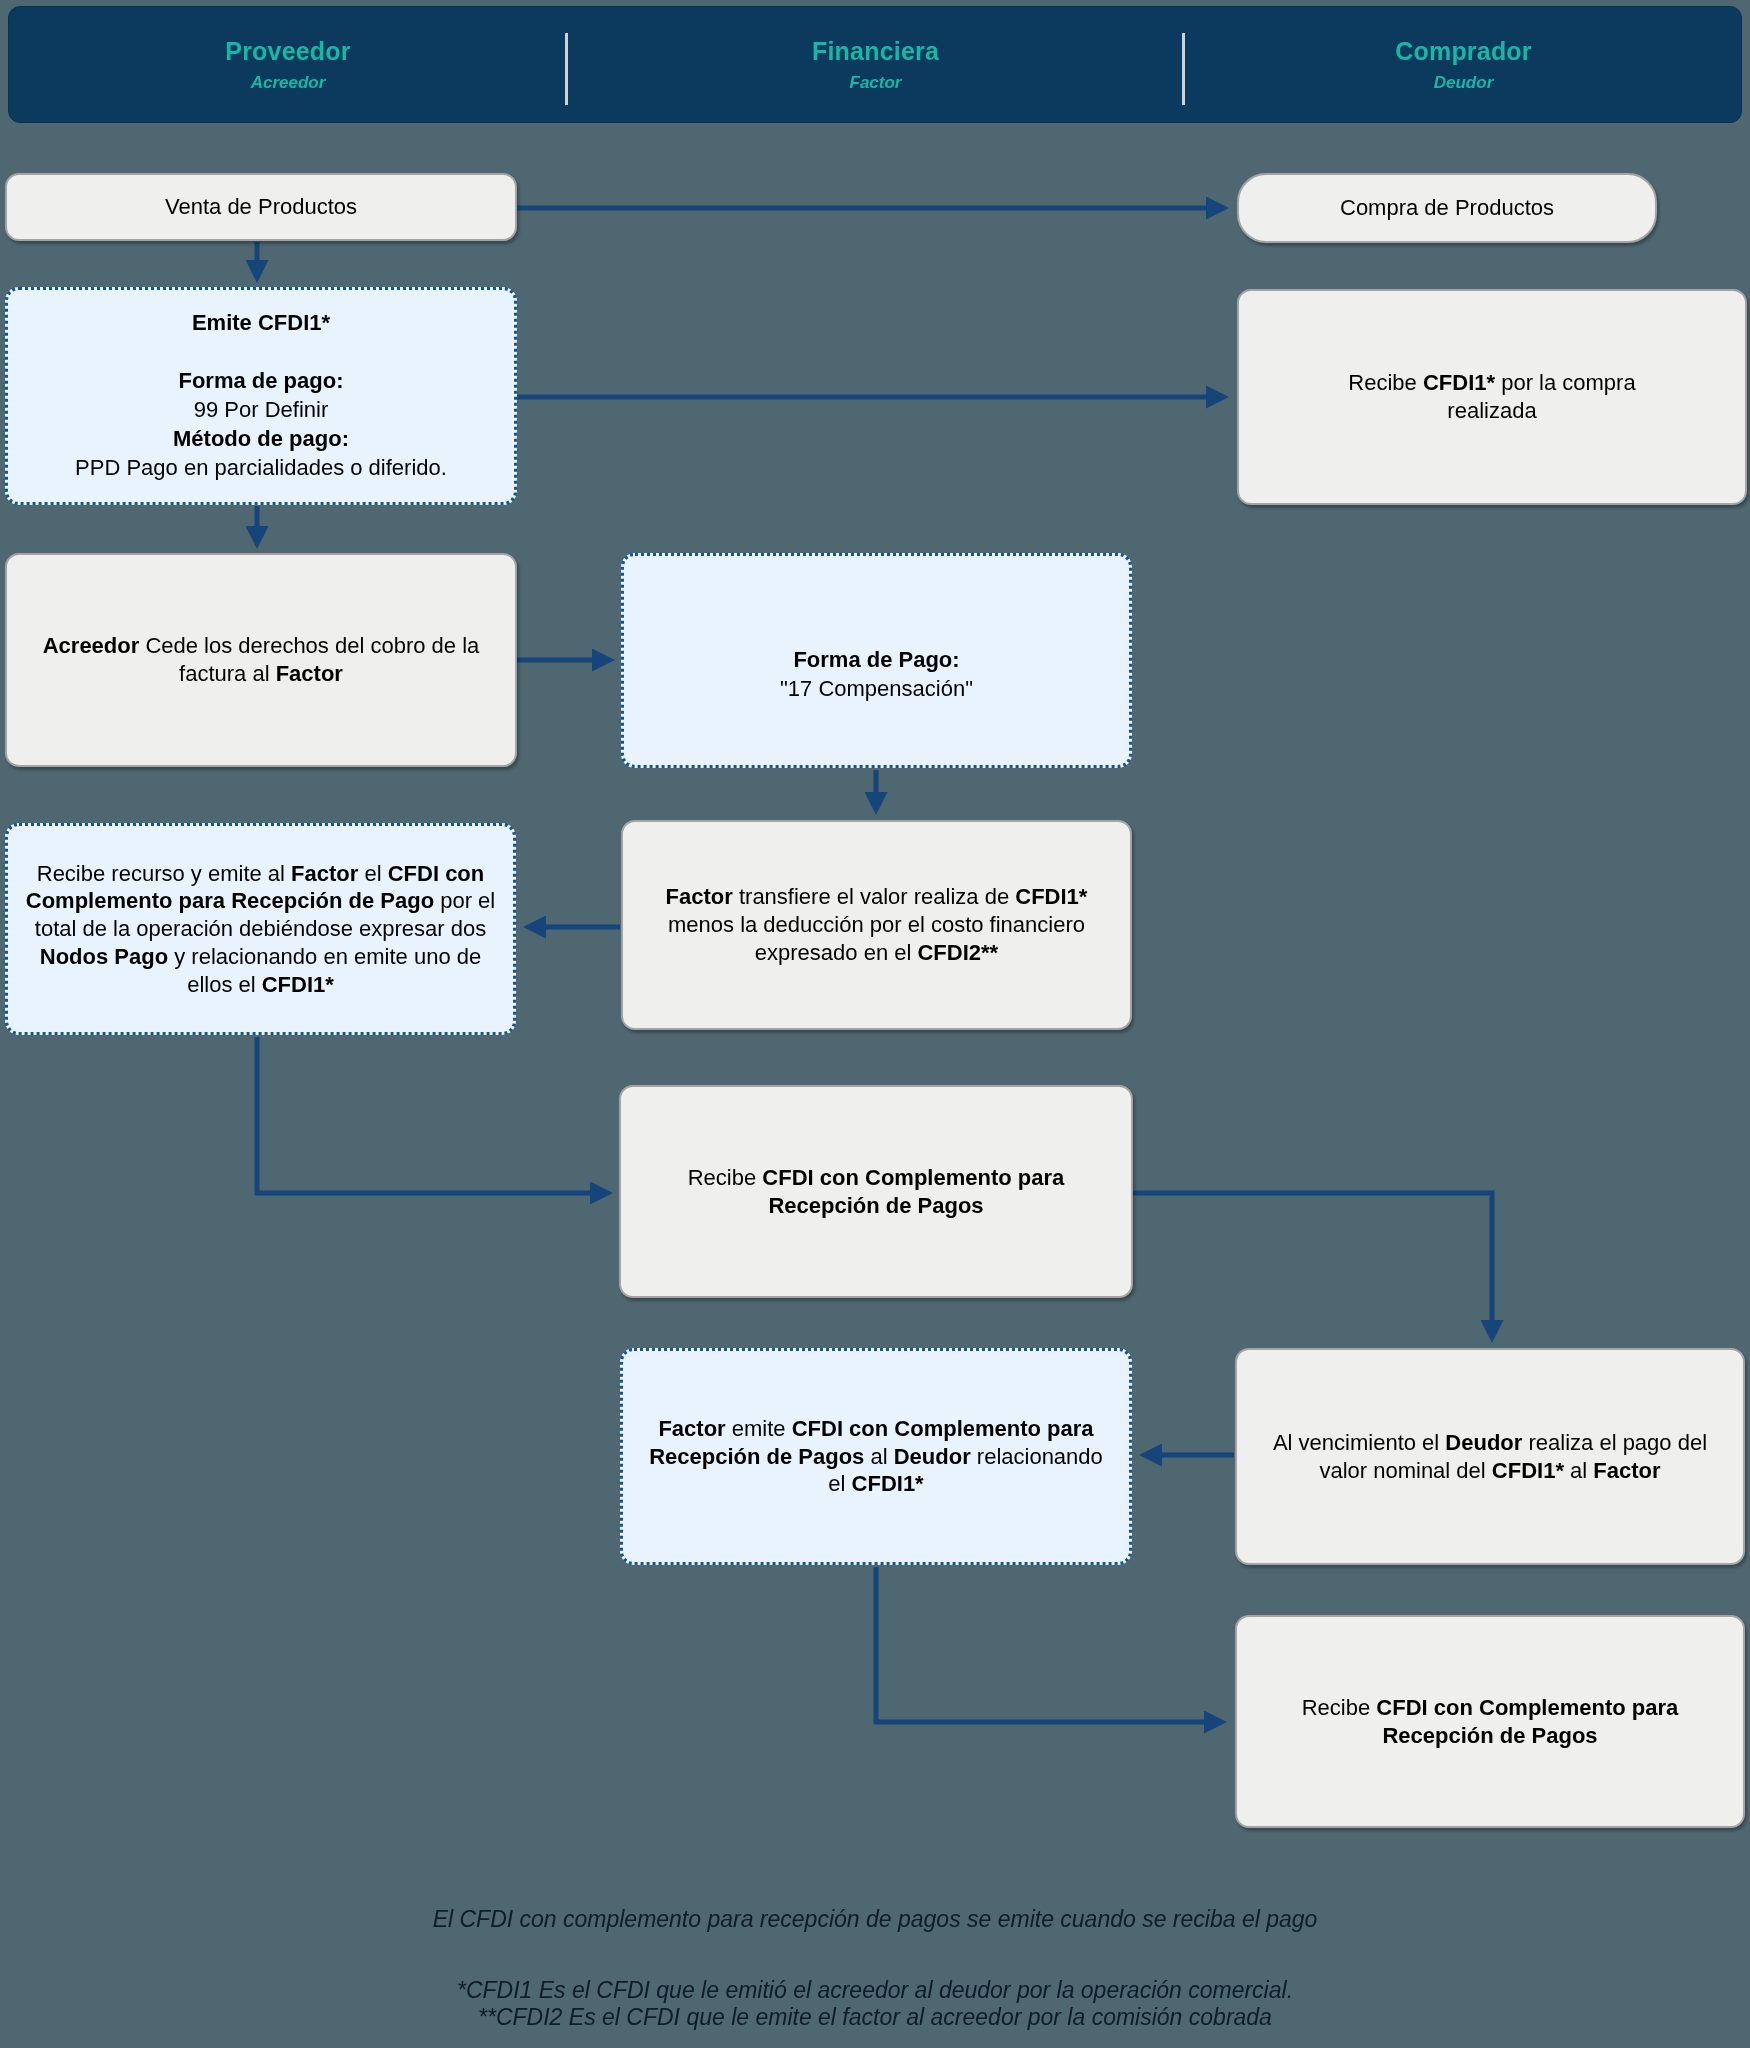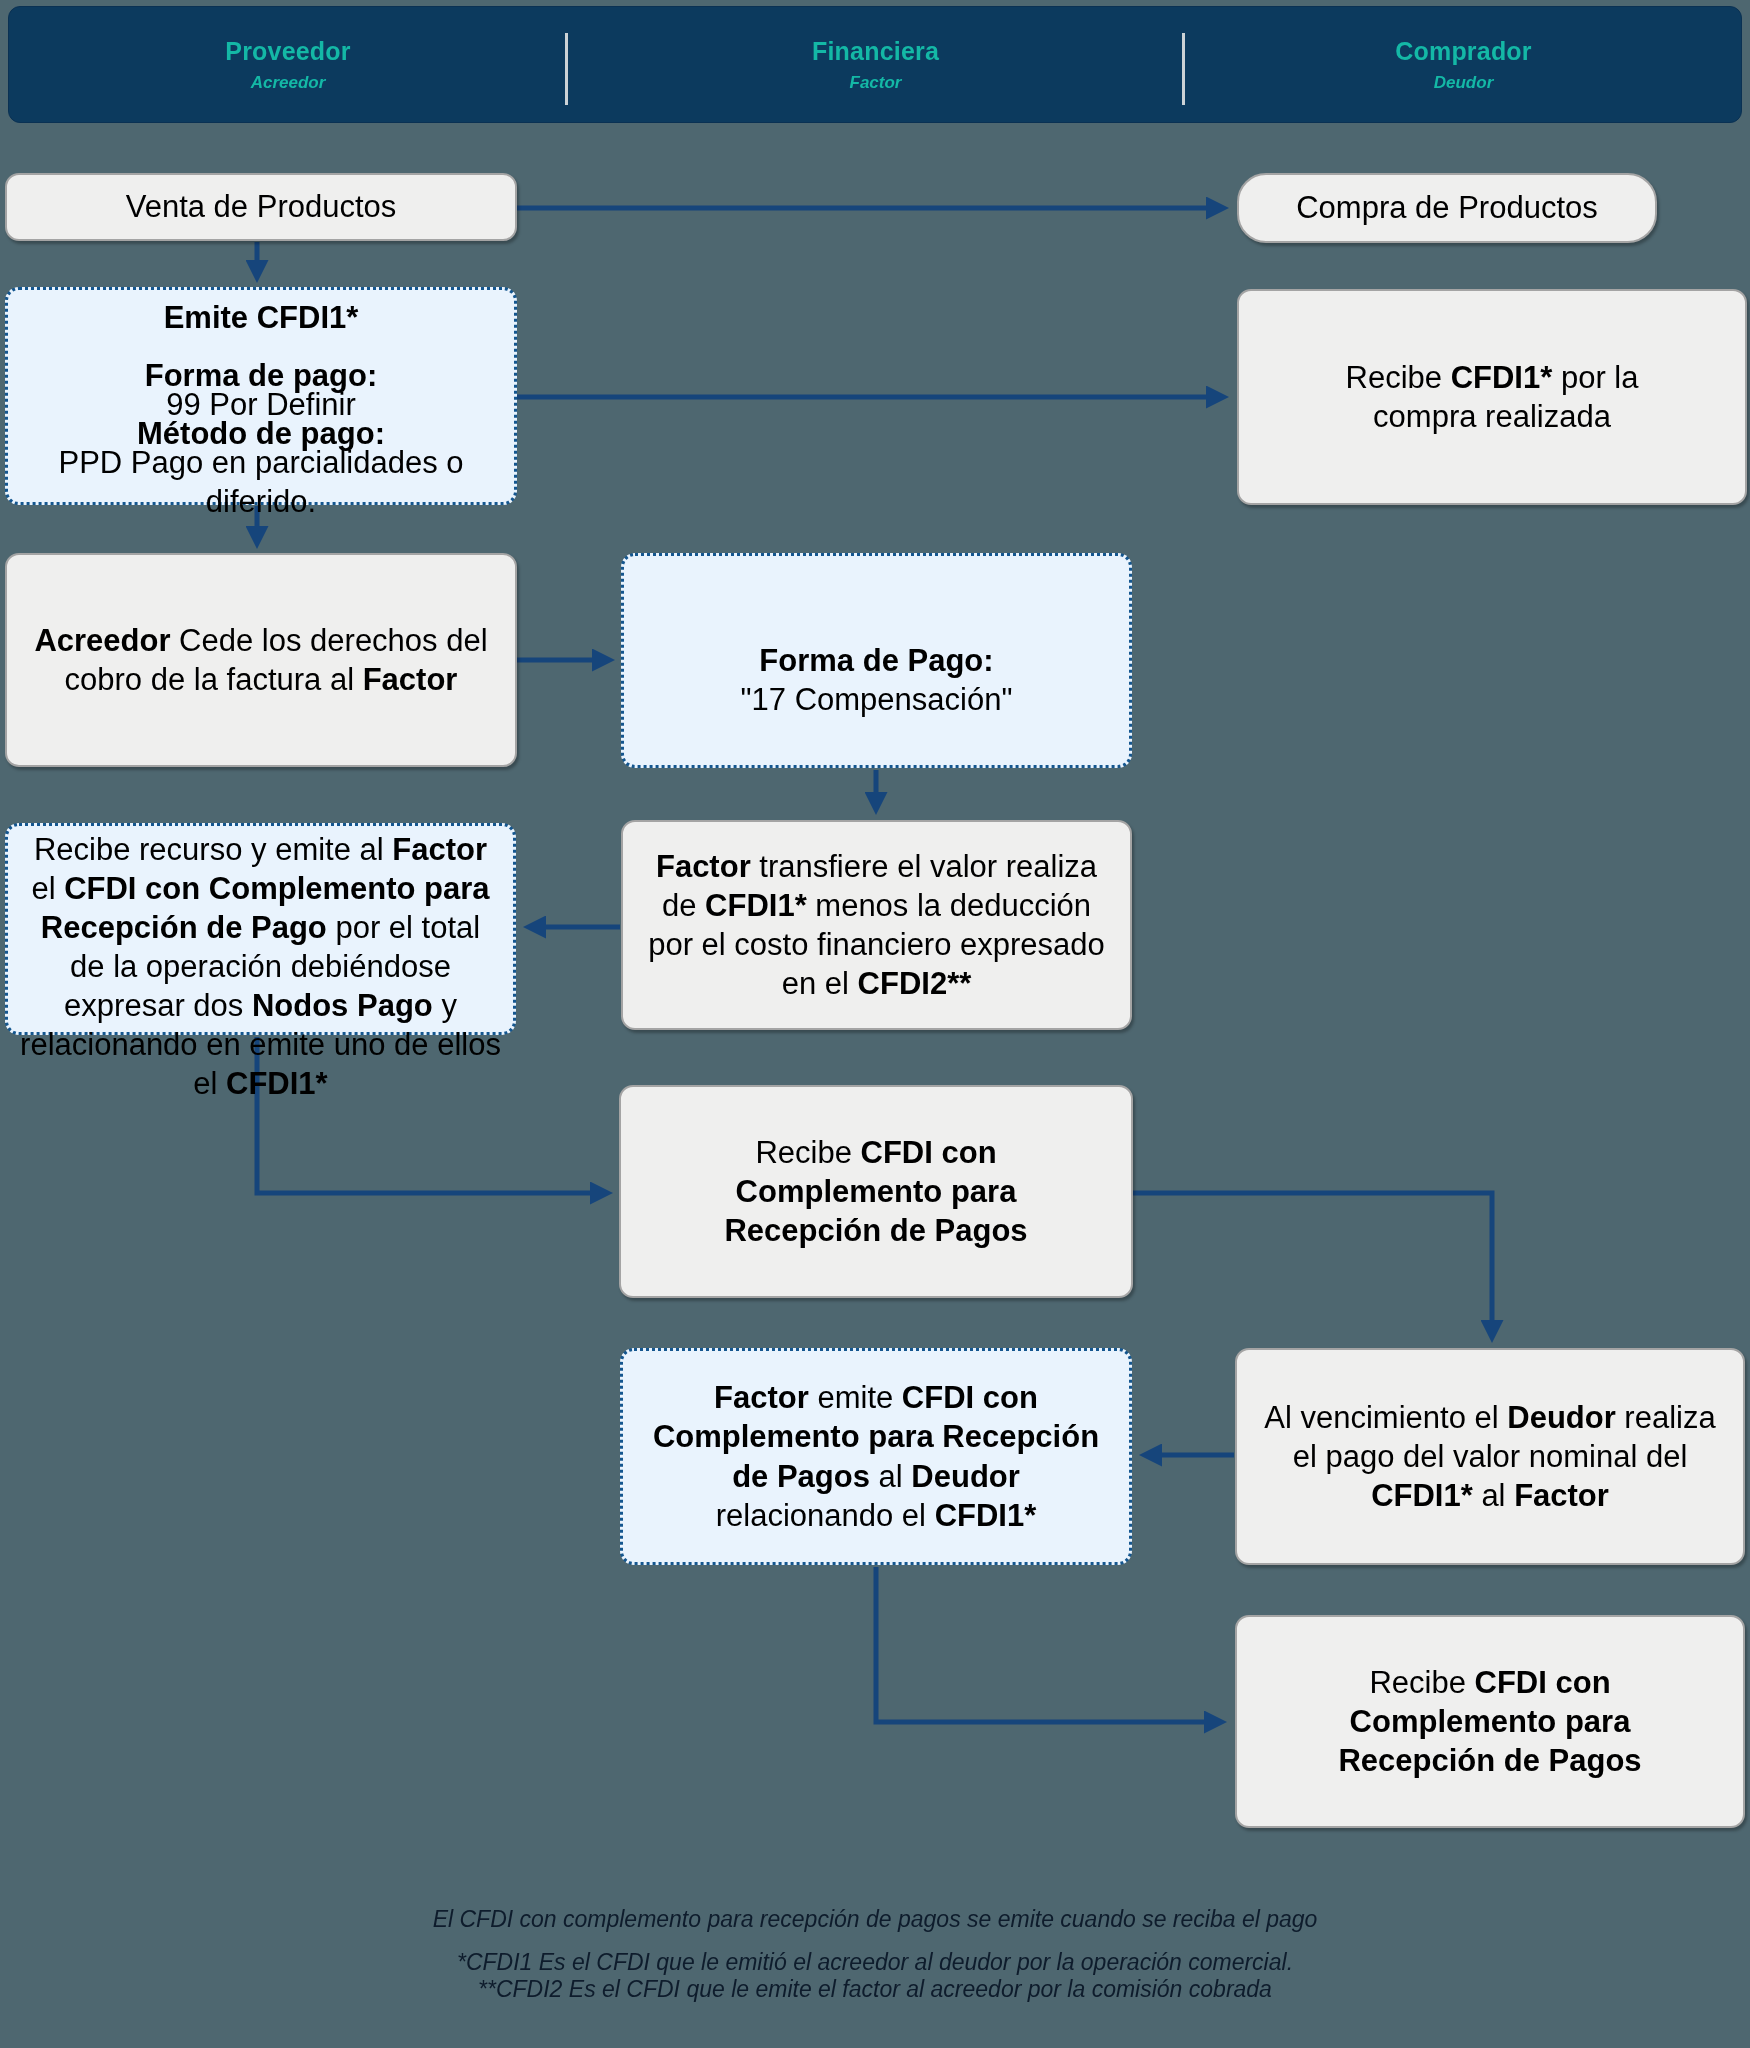--- a/index.html
+++ b/index.html
@@ -16,36 +16,36 @@
     box-sizing:border-box;
   }
   .hcol{position:absolute;top:0;height:100%;display:flex;flex-direction:column;
     align-items:center;justify-content:center;gap:7px;color:#14b8a6;text-align:center;}
   .hcol .t{font-size:25px;font-weight:bold;letter-spacing:.2px;}
   .hcol .s{font-size:17px;font-style:italic;font-weight:bold;}
   .hdiv{position:absolute;top:26px;height:72px;width:3px;background:#ccd2d6;}
   
   .box{
     position:absolute;display:flex;flex-direction:column;justify-content:center;
-    align-items:center;text-align:center;font-size:31px;line-height:1.26;
+    align-items:center;text-align:center;font-size:22px;line-height:1.26;
     border-radius:14px;box-sizing:border-box;padding:8px 22px;
   }
   .gray{background:#efefee;border:2px solid #a4a4a4;box-shadow:2px 3px 3px rgba(0,0,0,.28);}
   .blue{background:#e9f3fd;border:3px dotted #14568f;}
   .line{min-height:29px;}
   .b{font-weight:bold;}
   
   svg.arrows{position:absolute;left:0;top:0;}
   .arrow{stroke:#16457b;stroke-width:5;fill:none;}
   
   .foot{
     position:absolute;left:0;top:1906px;width:1750px;text-align:center;
     font-style:italic;color:#0e1c2c;font-size:23px;line-height:27px;
   }
-  .fn1{margin-bottom:16px;}
+  .fn1{margin-bottom:44px;}
 </style>
 </head>
 <body>
 
 <div class="canvas">
 
   <div class="header">
     <div class="hcol" style="left:0;width:558px;">
       <div class="t">Proveedor</div>
       <div class="s">Acreedor</div>

